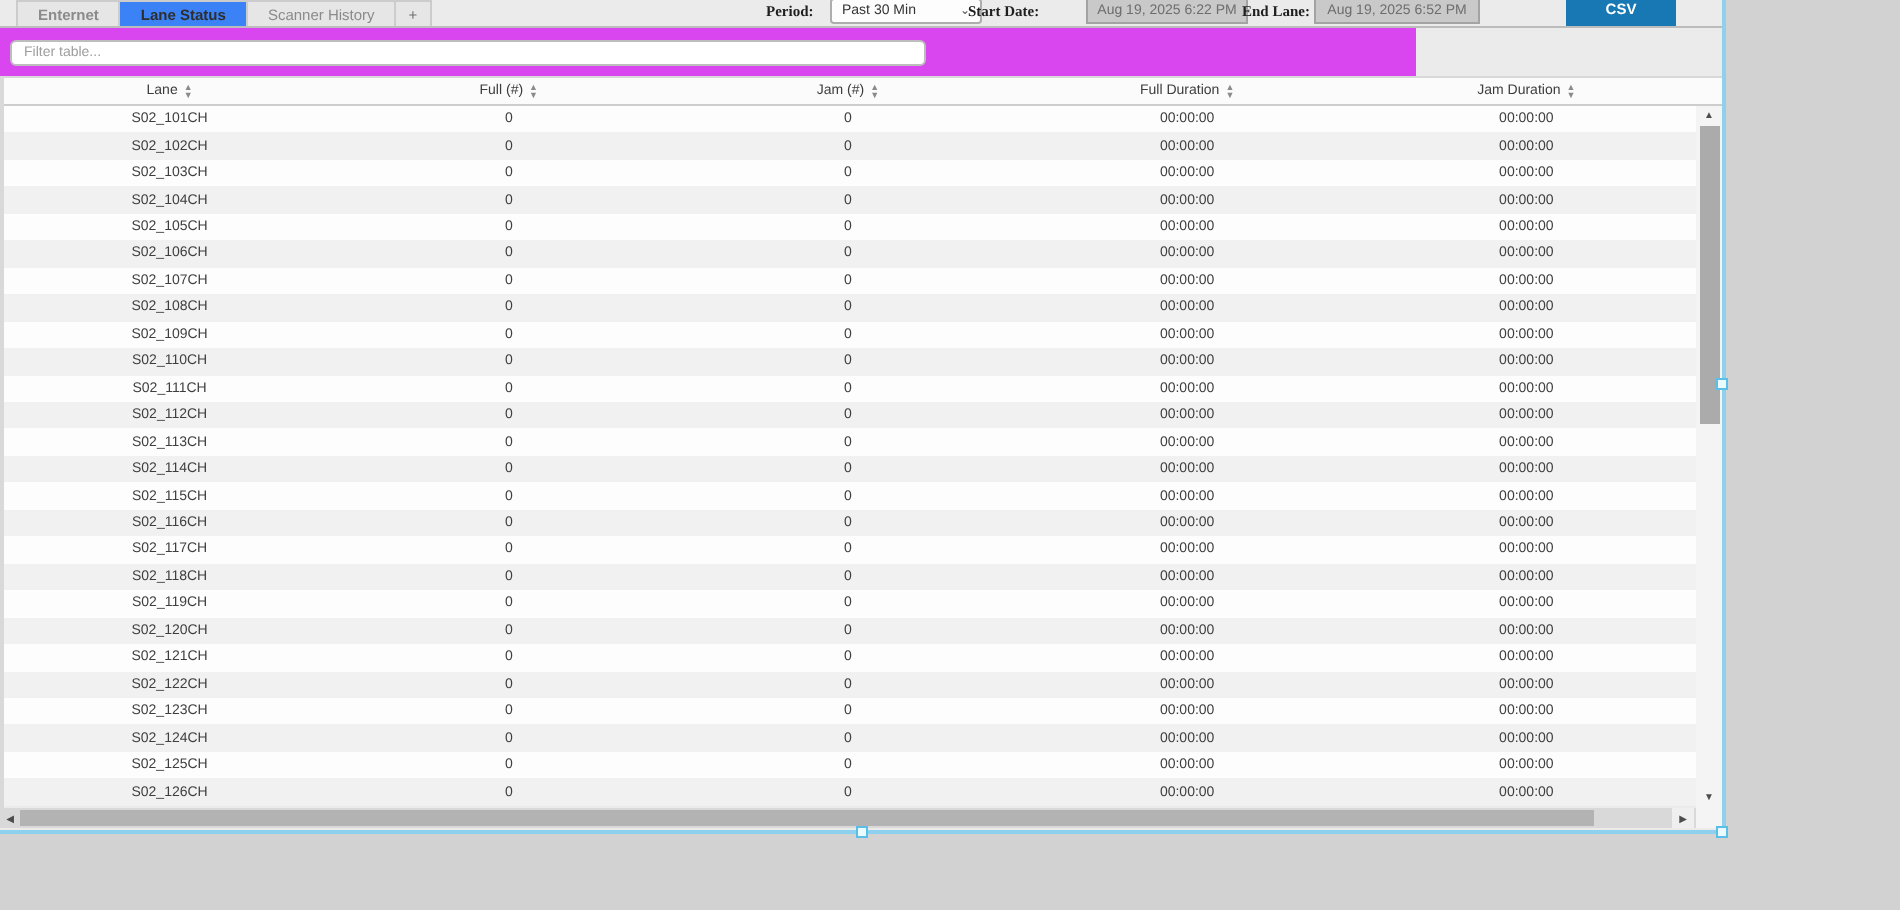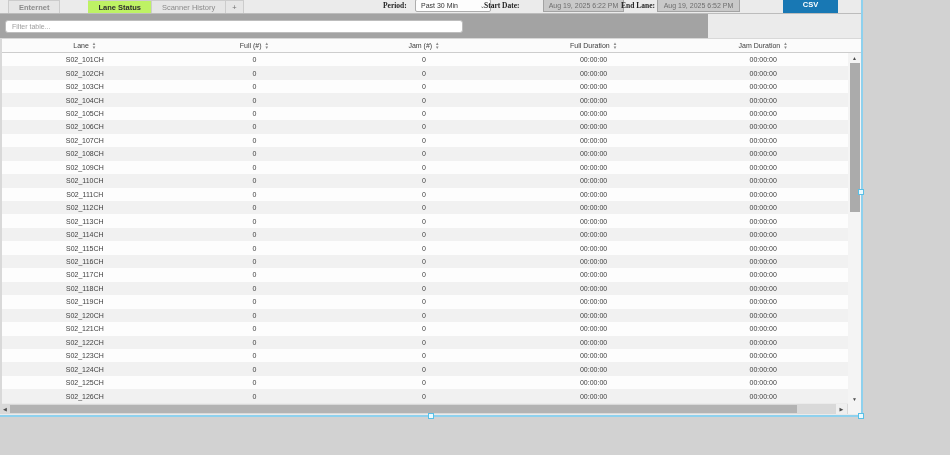--- a/index.html
+++ b/index.html
@@ -20,21 +20,21 @@
     background:#ebebeb; border-bottom:1px solid #bcbcbc;
     display:flex; align-items:stretch; padding-left:8px;
   }
   .tab {
     font-size:7.5px; color:#8b8b8b; background:#e6e6e6;
     display:flex; align-items:center; justify-content:center;
     padding:0 10px; border:1px solid #cccccc; border-bottom:none; border-left:none;
     white-space:nowrap;
   }
   .tab:first-child { border-left:1px solid #cccccc;font-weight:bold; }
-  .tab.active { background:#bef264; color:#2e2e2e; font-weight:bold;margin-left:28px; }
+  .tab.active { background:#3b82f6; color:#2e2e2e; font-weight:bold; }
   .tab.plus { padding:0 6px; color:#6f6f6f; }
 
   
   .ctl-label {
     position:absolute; top:0; height:14px; line-height:12px;
     font-size:7.5px; font-weight:bold; color:#1f1f1f; white-space:nowrap;font-family:Liberation Serif, serif;
   }
   #period-label { left:383px; }
   #start-label  { left:484px; }
   #end-label    { left:621px; }
@@ -58,21 +58,21 @@
     background:#1878b4; color:#ffffff; border:none;
     font-family:"Liberation Sans", sans-serif;
     font-size:7.5px; font-weight:bold; line-height:8.5px;
     display:flex; flex-direction:column; align-items:center; justify-content:center;
     cursor:pointer;
   }
 
   
   .filter-row {
     position:absolute; left:0; top:14px; width:708px; height:24px;
-    background:#a3a3a3;
+    background:#d946ef;
   }
   .filter-input {
     position:absolute; left:5px; top:6px; width:458px; height:13px;
     border:1px solid #bdbdbd; border-radius:3px; background:#ffffff;
     font-family:"Liberation Sans", sans-serif; font-size:7px; color:#444;
     padding:0 6px;
   }
   .filter-input::placeholder { color:#9e9e9e; }
 
   

